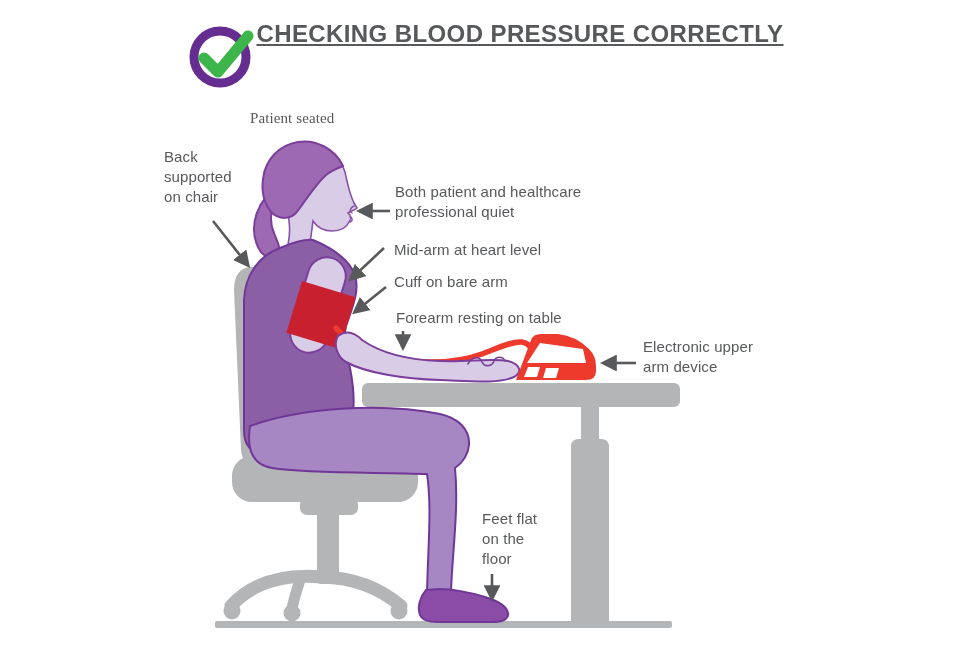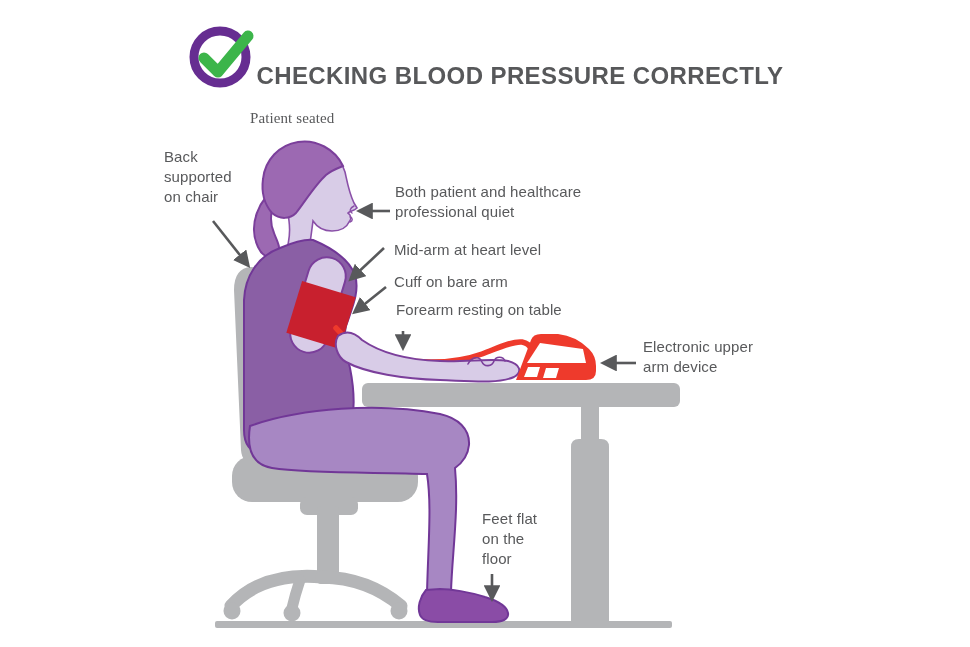--- a/index.html
+++ b/index.html
@@ -2,21 +2,21 @@
 <html><head>
 <meta charset="utf-8">
 <style>
   html,body{margin:0;padding:0;background:#ffffff;}
   .stage{
     position:relative;width:970px;height:647px;background:#ffffff;overflow:hidden;
     font-family:"Liberation Sans", sans-serif;color:#58595b;
   }
   .header{
     position:absolute;top:20px;left:0;width:100%;
-    display:flex;justify-content:center;align-items:flex-end;gap:0;
+    display:flex;justify-content:center;align-items:flex-start;gap:0;text-decoration:underline;
   }
   .title{
     font-size:24px;font-weight:bold;letter-spacing:.4px;color:#57585a;white-space:nowrap;
   }
   .label{
     position:absolute;font-size:15px;line-height:20px;letter-spacing:.1px;
     color:#58595b;white-space:pre-line;font-weight:normal;
   }
   .art{position:absolute;left:0;top:0;}
 </style>
@@ -105,20 +105,20 @@
   </svg>
 
   <div class="label" style="left:250px;top:108px;font-family:Liberation Serif, serif;">Patient seated</div>
   <div class="label" style="left:395px;top:182px;">Both patient and healthcare
 professional quiet</div>
   <div class="label" style="left:164px;top:147px;">Back
 supported
 on chair</div>
   <div class="label" style="left:394px;top:240px;">Mid-arm at heart level</div>
   <div class="label" style="left:394px;top:272px;">Cuff on bare arm</div>
-  <div class="label" style="left:396px;top:300px;">Forearm resting on table</div>
+  <div class="label" style="left:396px;top:308px;">Forearm resting on table</div>
   <div class="label" style="left:643px;top:337px;">Electronic upper
 arm device</div>
   <div class="label" style="left:482px;top:509px;">Feet flat
 on the
 floor</div>
 
 </div>
 
 </body></html>

